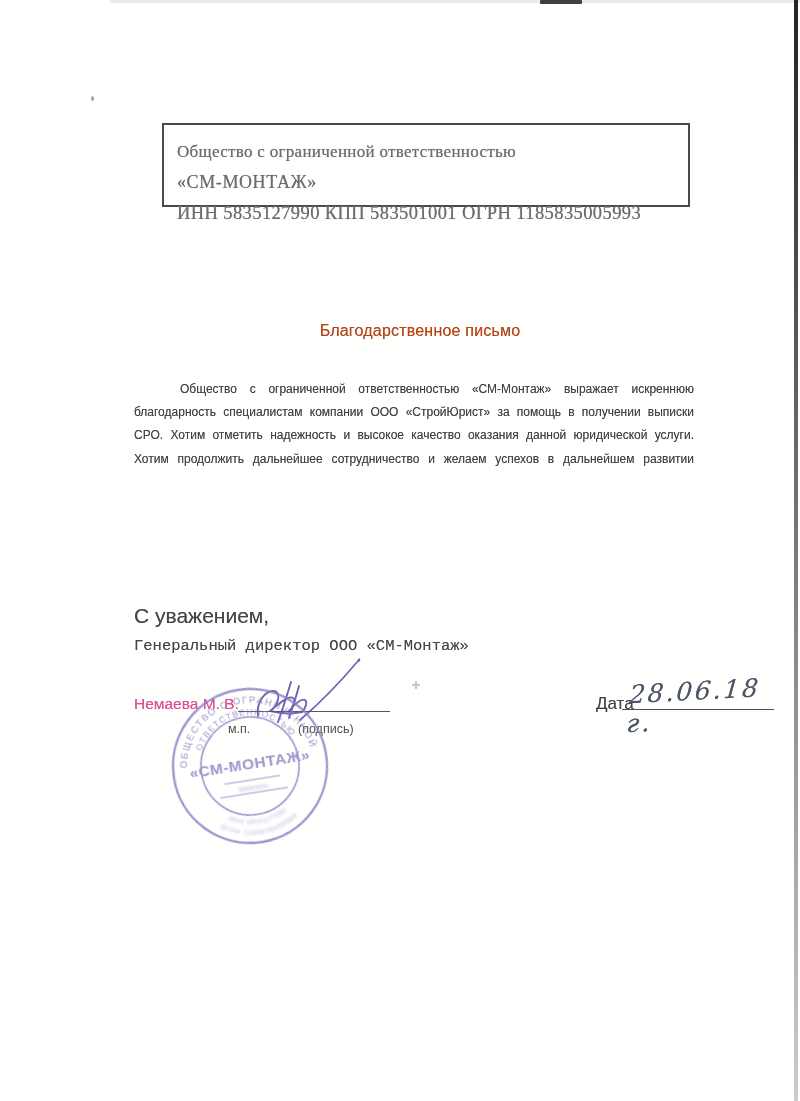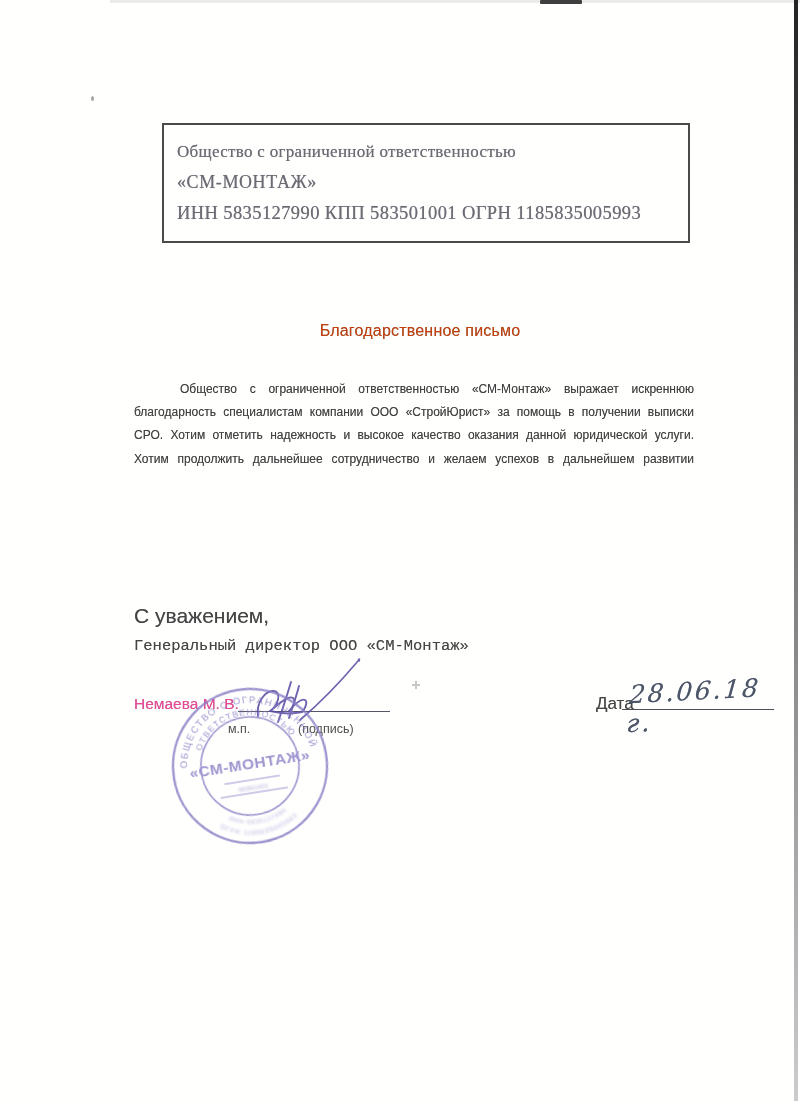--- a/index.html
+++ b/index.html
@@ -12,21 +12,21 @@
   .artifact-top-dash{position:absolute;left:540px;top:0;width:42px;height:4px;background:#3f3f3f;border-radius:1px;}
   .artifact-right-edge{position:absolute;left:794px;top:0;width:4px;height:1101px;
     background:linear-gradient(to bottom,#242424 0%,#4e4e4e 25%,#8b8b8b 60%,#cccccc 100%);}
   .artifact-speck{position:absolute;left:91px;top:96px;width:3px;height:5px;background:#8e8e8e;border-radius:50%;opacity:.8;}
   .artifact-plus{position:absolute;left:412px;top:681px;width:8px;height:8px;opacity:.55;}
   .artifact-plus::before{content:"";position:absolute;left:0;top:3px;width:8px;height:2px;background:#9a9a9a;}
   .artifact-plus::after{content:"";position:absolute;left:3px;top:0;width:2px;height:8px;background:#9a9a9a;}
 
   
   .header-box{
-    position:absolute;left:162px;top:123px;width:528px;height:120px;
+    position:absolute;left:162px;top:123px;width:528px;height:84px;
     border:2px solid #4a4a4a;box-sizing:border-box;
     padding:12px 10px 0 13px;
     font-family:"Liberation Serif",serif;color:#6b6b74;
     text-shadow:0 0 .7px rgba(107,107,116,.75);
   }
   .header-box .bl1{font-size:17px;letter-spacing:.3px;line-height:30px;}
   .header-box .bl2{font-size:18px;letter-spacing:.6px;line-height:30px;}
   .header-box .bl3{font-size:18.5px;letter-spacing:.4px;line-height:32px;}
 
   

